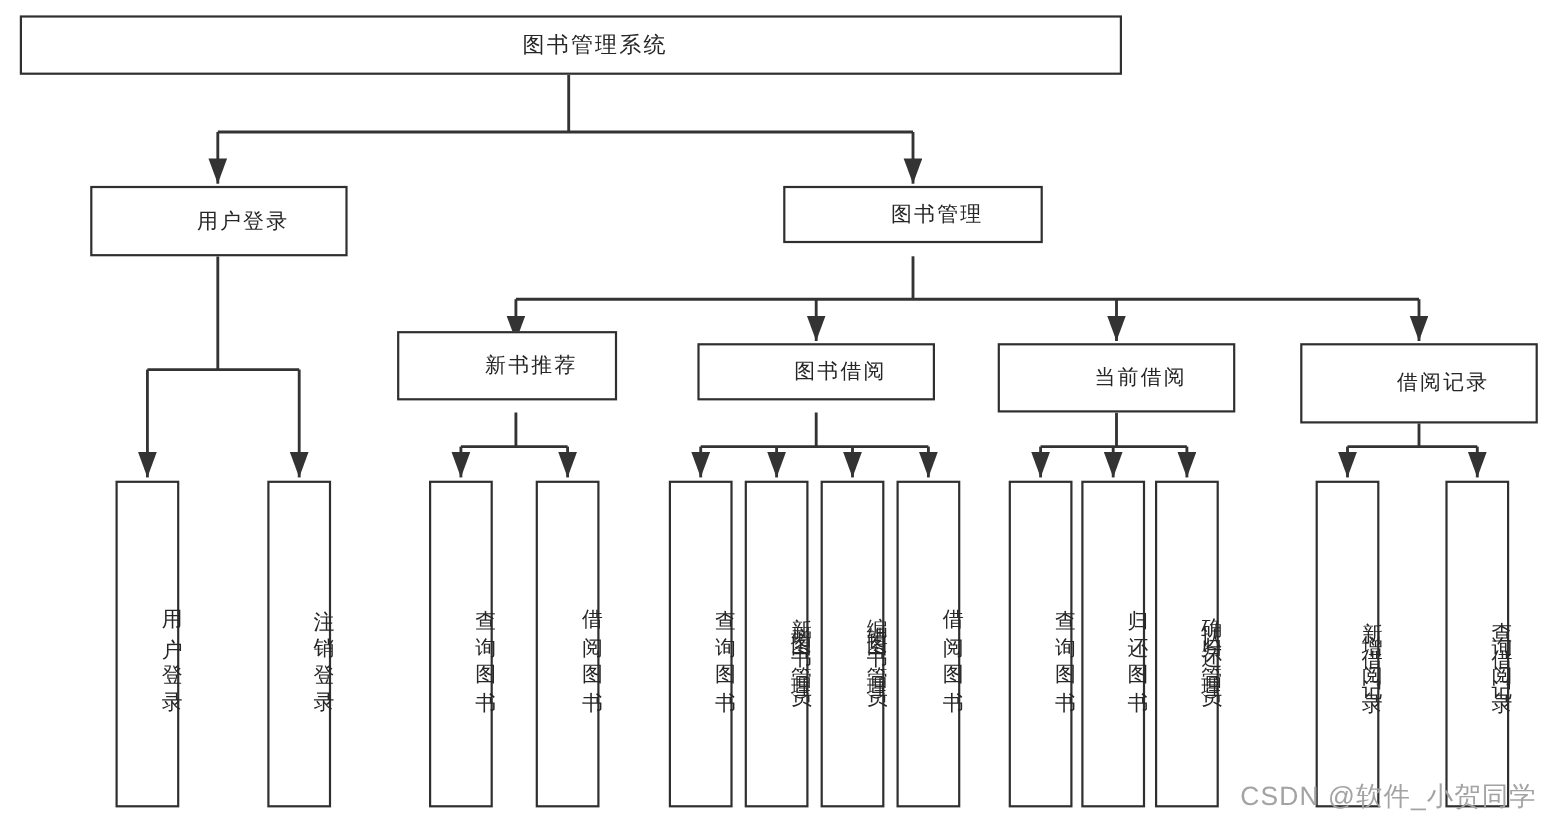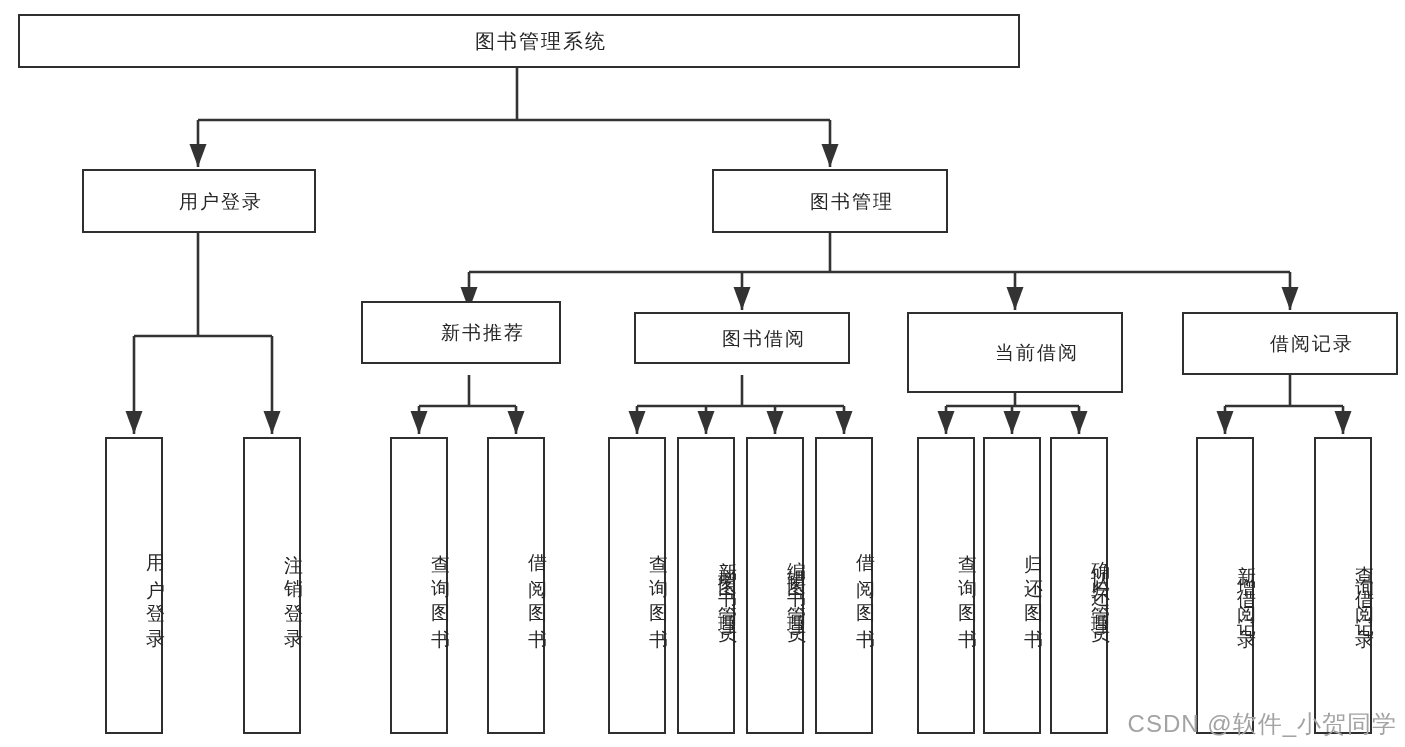--- a/index.html
+++ b/index.html
@@ -91,26 +91,26 @@
 
     <path d="M1290,375 L1290,406"></path>
     <path d="M1225,406 L1343,406"></path>
     <path d="M1225,406 L1225,434" marker-end="url(#arrow)"></path>
     <path d="M1343,406 L1343,434" marker-end="url(#arrow)"></path>
   </svg>
 
   <div class="node root" style="left:18px;top:14px;width:1002px;height:54px;">图书管理系统</div>
 
   <div class="node" style="left:82px;top:169px;width:234px;height:64px;">用户登录</div>
-  <div class="node" style="left:712px;top:169px;width:236px;height:64px;">图书管理</div>
+  <div class="node" style="left:712px;top:169px;width:236px;height:52px;">图书管理</div>
 
   <div class="node" style="left:361px;top:301px;width:200px;height:63px;">新书推荐</div>
   <div class="node" style="left:634px;top:312px;width:216px;height:52px;">图书借阅</div>
-  <div class="node" style="left:907px;top:312px;width:216px;height:81px;">当前借阅</div>
-  <div class="node" style="left:1182px;top:312px;width:216px;height:63px;">借阅记录</div>
+  <div class="node" style="left:907px;top:312px;width:216px;height:63px;">当前借阅</div>
+  <div class="node" style="left:1182px;top:312px;width:216px;height:73px;">借阅记录</div>
 
   <div class="node v ls4" style="left:105px;top:437px;width:58px;height:297px;">用户登录</div>
   <div class="node v ls4" style="left:243px;top:437px;width:58px;height:297px;">注销登录</div>
 
   <div class="node v ls4" style="left:390px;top:437px;width:58px;height:297px;">查询图书</div>
   <div class="node v ls4" style="left:487px;top:437px;width:58px;height:297px;">借阅图书</div>
 
   <div class="node v ls4" style="left:608px;top:437px;width:58px;height:297px;">查询图书</div>
   <div class="node v ls9" style="left:677px;top:437px;width:58px;height:297px;">新增图书（管理员）</div>
   <div class="node v ls9" style="left:746px;top:437px;width:58px;height:297px;">编辑图书（管理员）</div>

